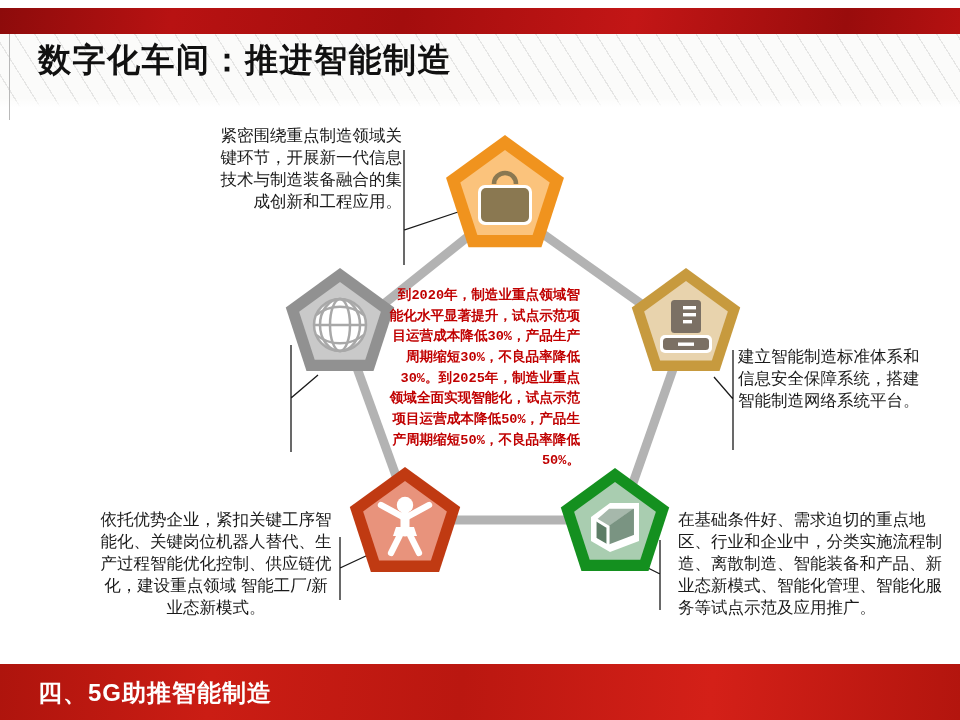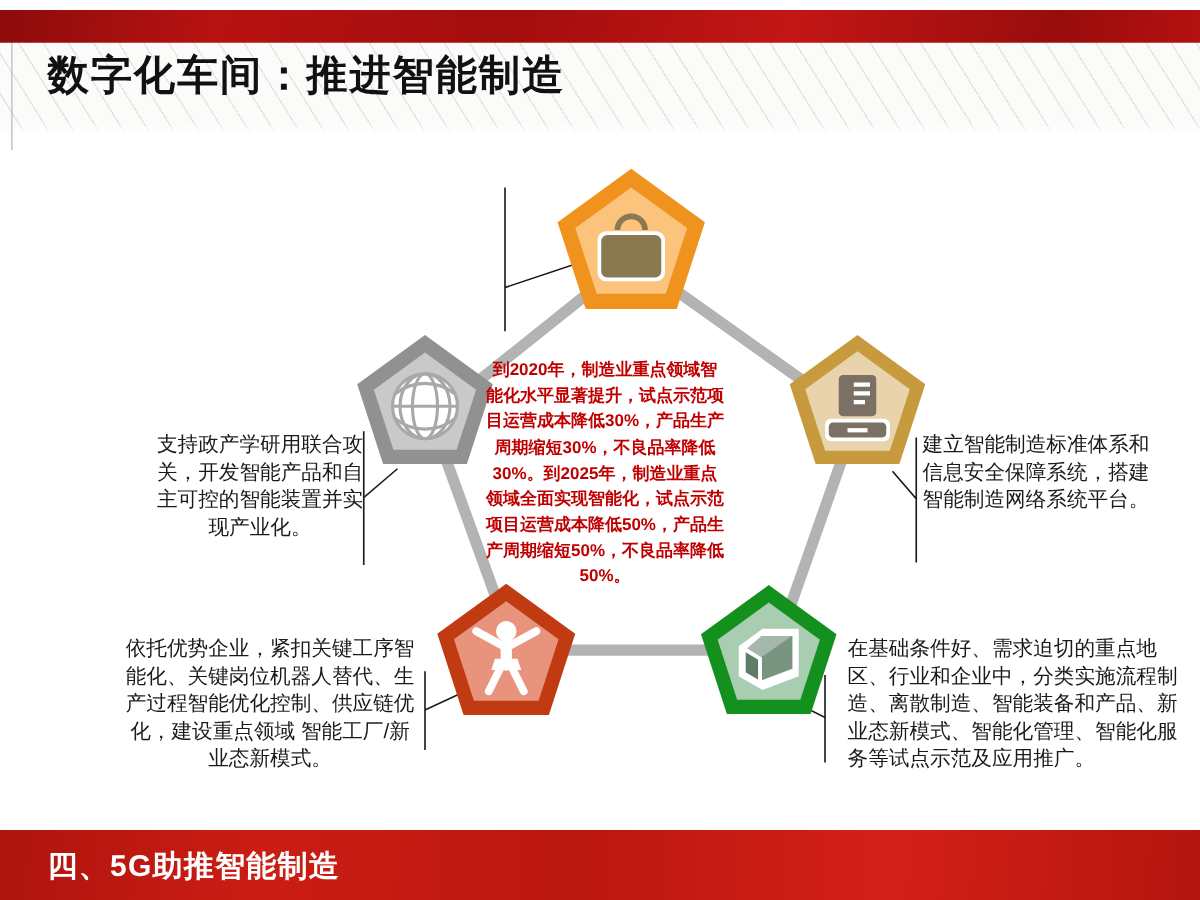--- a/index.html
+++ b/index.html
@@ -89,21 +89,21 @@
   .c-top      { left:216px;  top:124px;  width:186px; text-align:right; }
   .c-left     { left:120px;  top:345px;  width:176px; text-align:center; }
   .c-botleft  { left:96px;   top:508px;  width:240px; text-align:center; }
   .c-right    { left:738px;  top:345px;  width:190px; text-align:left; }
   .c-botright { left:678px;  top:508px;  width:272px; text-align:left; }
 
   .center-text {
     position:absolute; left:388px; top:286px; width:192px;
     z-index:18;
     font-size:13.6px; line-height:1.52; font-weight:bold;
-    color:#c00000; text-align:center; white-space:pre-line;
+    color:#c00000; text-align:right; white-space:pre-line;font-family:Liberation Mono, monospace;
   }
 </style>
 </head>
 <body>
 
 <div id="slide">
 
   <div class="top-margin"></div>
 
   <div class="topbar"></div>
@@ -223,22 +223,22 @@
       <path d="M0,-57 L54.22,-17.62 L33.52,46.12 L-33.52,46.12 L-54.22,-17.62 Z" fill="#919191"></path>
       <path d="M0,-43 L40.9,-13.29 L25.28,34.79 L-25.28,34.79 L-40.9,-13.29 Z" fill="#c9c9c9"></path>
       <g transform="translate(0,0)" color="#ffffff">
         <use href="#ic-globe"></use>
       </g>
     </g>
   </svg>
 
   <div class="center-text">到2020年，制造业重点领域智能化水平显著提升，试点示范项目运营成本降低30%，产品生产周期缩短30%，不良品率降低30%。到2025年，制造业重点领域全面实现智能化，试点示范项目运营成本降低50%，产品生产周期缩短50%，不良品率降低50%。</div>
 
-
-  <div class="callout c-left">支持政产学研用联合攻关，开发智能产品和自主可控的智能装置并实现产业化。</div>
+  <div class="callout c-top">紧密围绕重点制造领域关键环节，开展新一代信息技术与制造装备融合的集成创新和工程应用。</div>
+
 
   <div class="callout c-botleft">依托优势企业，紧扣关键工序智能化、关键岗位机器人替代、生产过程智能优化控制、供应链优化，建设重点领域  智能工厂/新业态新模式。</div>
 
   <div class="callout c-right">建立智能制造标准体系和信息安全保障系统，搭建智能制造网络系统平台。</div>
 
   <div class="callout c-botright">在基础条件好、需求迫切的重点地区、行业和企业中，分类实施流程制造、离散制造、智能装备和产品、新业态新模式、智能化管理、智能化服务等试点示范及应用推广。</div>
 
   <div class="footer">
     <div class="footer-title">四、5G助推智能制造</div>
   </div>

